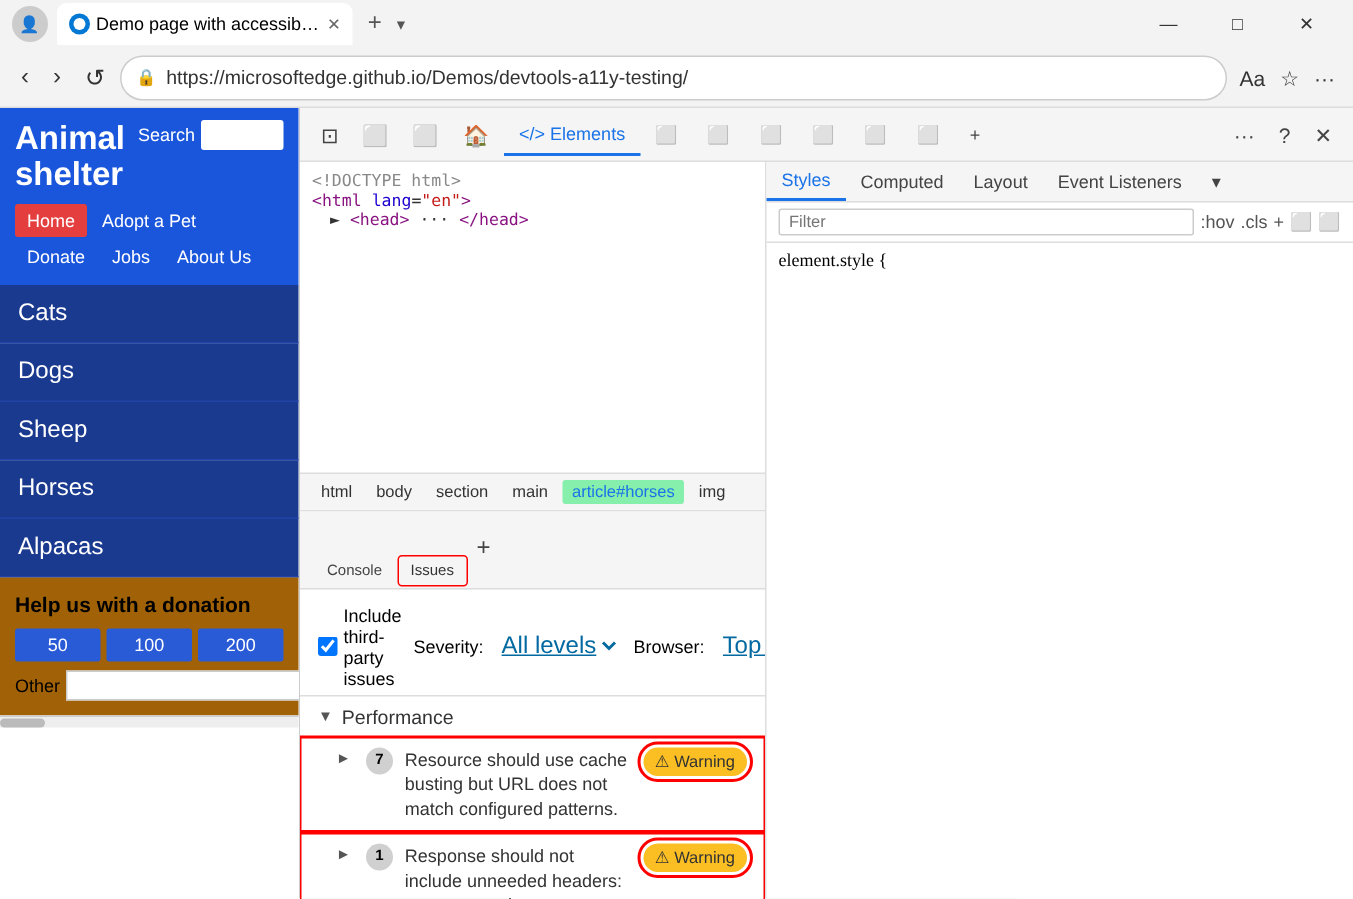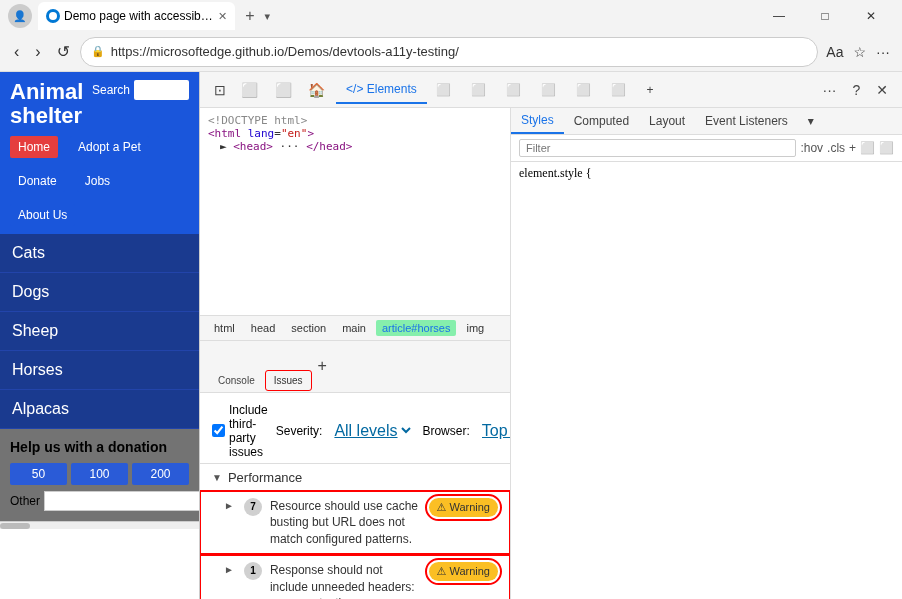--- a/index.html
+++ b/index.html
@@ -36,30 +36,30 @@
 
     
     .website-panel { width: 200px; min-width: 200px; background: white; display: flex; flex-direction: column; border-right: 1px solid #ccc; overflow-y: auto; }
 
     
     .site-header { background: #1a56db; color: white; padding: 8px 10px 4px; }
     .site-header-top { display: flex; align-items: flex-start; justify-content: space-between; margin-bottom: 4px; }
     .site-title { font-size: 22px; font-weight: bold; line-height: 1.1; }
     .site-search { display: flex; align-items: center; gap: 4px; }
     .site-search input { width: 60px; height: 20px; font-size: 11px; padding: 2px 4px; border: none; border-radius: 2px; }
-    .site-nav { display: flex; flex-wrap: wrap; gap: 12px; padding: 4px 0; }
+    .site-nav { display: flex; flex-wrap: wrap; gap: 2px; padding: 4px 0; }
     .nav-item { background: #1a56db; color: white; border: none; padding: 4px 8px; font-size: 12px; cursor: pointer; border-radius: 2px; }
     .nav-item.active { background: #e53e3e; }
 
     
     .animal-list { padding: 0; }
     .animal-item { display: block; padding: 10px 12px; font-size: 16px; font-weight: 500; color: white; background: #1a3a8f; border-bottom: 1px solid #2244aa; cursor: pointer; text-decoration: none; }
 
     
-    .donation-section { padding: 10px; background: #737373; }
+    .donation-section { padding: 10px; background: #a16207; }
     .donation-title { font-size: 14px; font-weight: bold; margin-bottom: 8px; }
     .donation-amounts { display: flex; gap: 4px; margin-bottom: 6px; }
     .donation-btn { flex: 1; padding: 4px 2px; background: #2a5bd7; color: white; border: none; cursor: pointer; font-size: 12px; border-radius: 2px; }
     .donation-other { display: flex; align-items: center; gap: 4px; margin-top: 4px; }
     .donation-other label { font-size: 12px; }
     .donation-other input { flex: 1; height: 20px; border: 1px solid #ccc; padding: 2px 4px; font-size: 12px; }
     .scrollbar-h { height: 8px; background: #eee; border-top: 1px solid #ccc; position: relative; }
     .scrollbar-h-thumb { position: absolute; left: 0; top: 1px; width: 30px; height: 6px; background: #bbb; border-radius: 3px; }
 
     
@@ -250,21 +250,21 @@
             <div style="font-family:monospace; font-size:11px;">
               <span style="color:#881280;">&lt;html</span> <span style="color:#1c00cf;">lang</span>=<span style="color:#c41a16;">"en"</span><span style="color:#881280;">&gt;</span>
             </div>
             <div style="font-family:monospace; font-size:11px; padding-left:12px;">
               ► <span style="color:#881280;">&lt;head&gt;</span> ··· <span style="color:#881280;margin-top:20px;">&lt;/head&gt;</span>
             </div>
           </div>
 
           <div class="devtools-breadcrumb">
             <span class="breadcrumb-item">html</span>
-            <span class="breadcrumb-item">head</span>
+            <span class="breadcrumb-item">body</span>
             <span class="breadcrumb-item">section</span>
             <span class="breadcrumb-item">main</span>
             <span class="breadcrumb-item active">article#horses</span>
             <span class="breadcrumb-item">img</span>
           </div>
 
           <div class="devtools-subtabs">
             <button class="devtools-subtab">Console</button>
             <button class="devtools-subtab active" style="border:1px solid red; border-radius:3px; padding:4px 8px; color:#333; background:none; cursor:pointer;">Issues</button>
             <button class="devtools-subtab-add">+</button>

